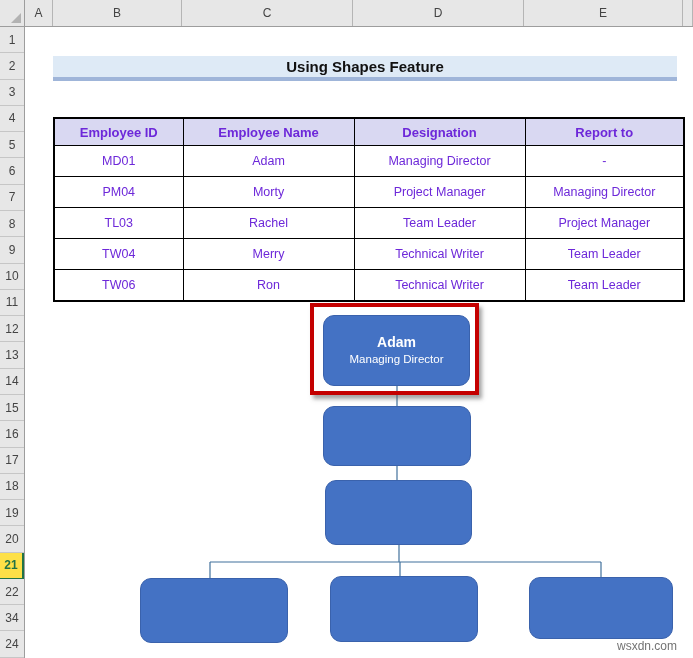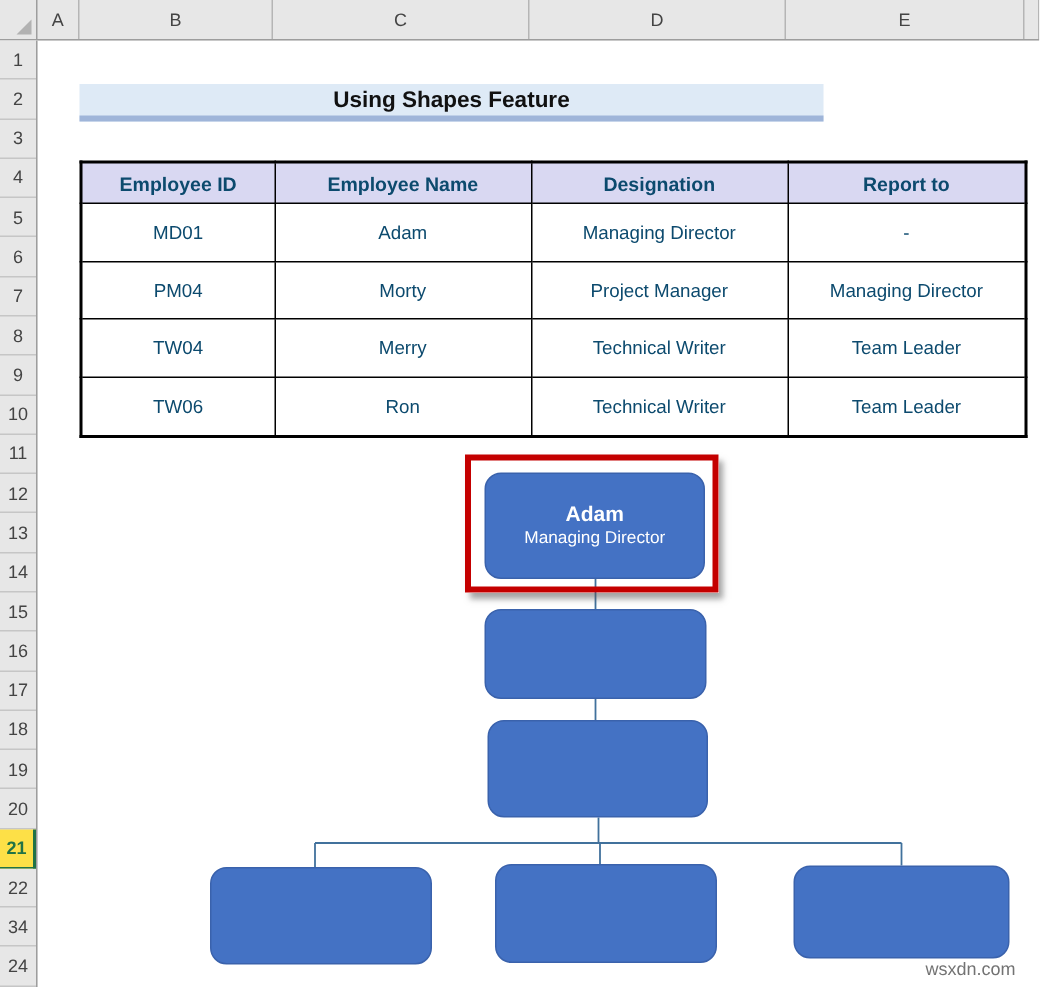--- a/index.html
+++ b/index.html
@@ -34,30 +34,30 @@
   .row-h{
     flex:0 0 26.29px;display:flex;align-items:center;justify-content:center;
     font-size:12px;color:#444;border-bottom:1px solid #c6c6c6;box-sizing:border-box;
   }
   .row-h.sel{
     background:#fde047;color:#217346;font-weight:bold;
     border-right:2px solid #217346;border-bottom:1px solid #217346;
   }
   
   #banner{
-    position:absolute;left:53px;top:56px;width:496px;height:21px;
+    position:absolute;left:53px;top:56px;width:624px;height:21px;
     background:#deeaf6;border-bottom:4px solid #9fb5d9;
     display:flex;align-items:center;justify-content:center;
     font-size:15px;font-weight:bold;color:#111;
   }
   
   #emp-table{
-    position:absolute;left:53px;top:107px;width:630px;height:185px;
+    position:absolute;left:53px;top:117px;width:630px;height:185px;
     border-collapse:collapse;table-layout:fixed;
-    font-size:12.5px;color:#0c4a6e;
+    font-size:12.5px;color:#6d28d9;
   }
   #emp-table th,#emp-table td{
     border:1px solid #000;text-align:center;vertical-align:middle;padding:0;
   }
   #emp-table{border:2px solid #000;}
   #emp-table th{
     background:#d9d8f2;font-weight:bold;font-size:13px;height:26px;
   }
   #emp-table td{height:26px;background:#fff;}
   
@@ -153,20 +153,26 @@
           <td>Managing Director</td>
           <td>-</td>
         </tr>
         <tr>
           <td>PM04</td>
           <td>Morty</td>
           <td>Project Manager</td>
           <td>Managing Director</td>
         </tr>
         <tr>
+          <td>TL03</td>
+          <td>Rachel</td>
+          <td>Team Leader</td>
+          <td>Project Manager</td>
+        </tr>
+        <tr>
           <td>TW04</td>
           <td>Merry</td>
           <td>Technical Writer</td>
           <td>Team Leader</td>
         </tr>
         <tr>
           <td>TW06</td>
           <td>Ron</td>
           <td>Technical Writer</td>
           <td>Team Leader</td>

